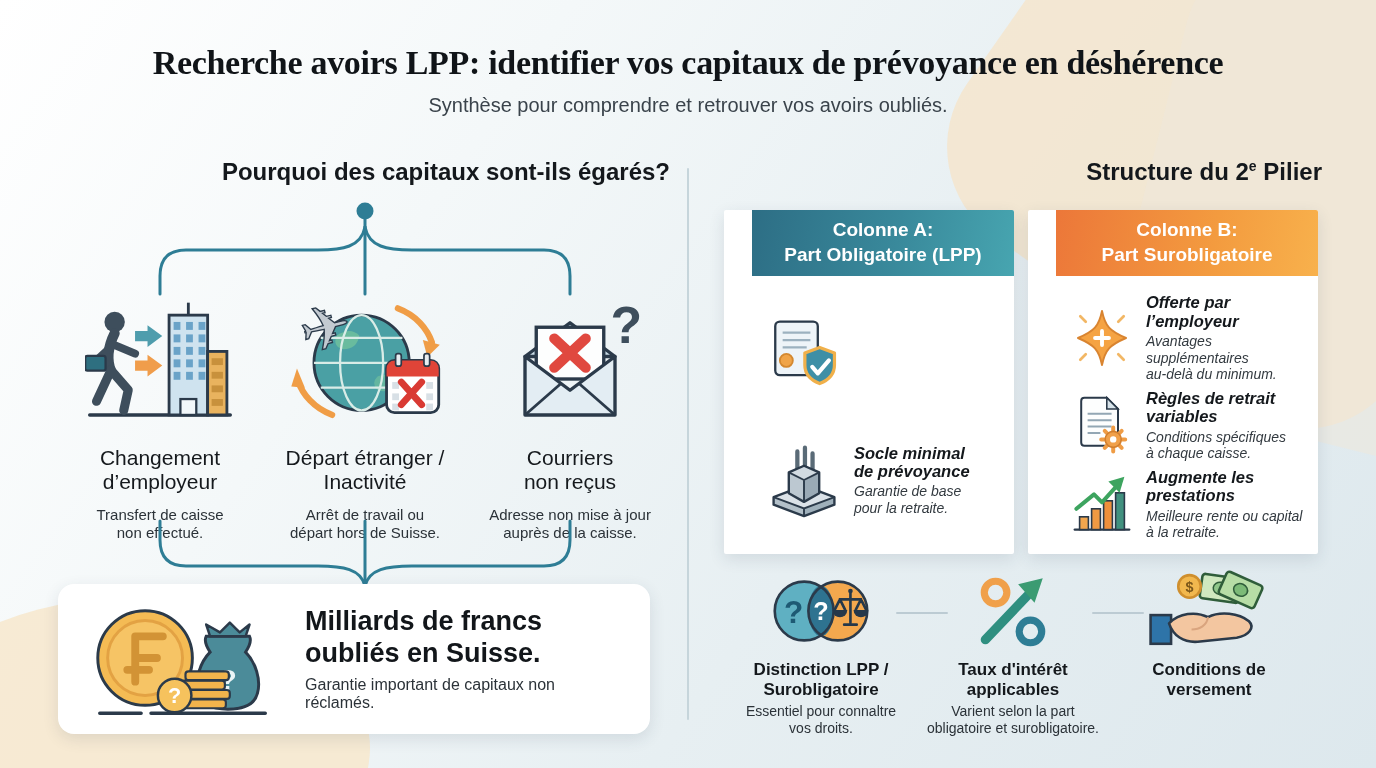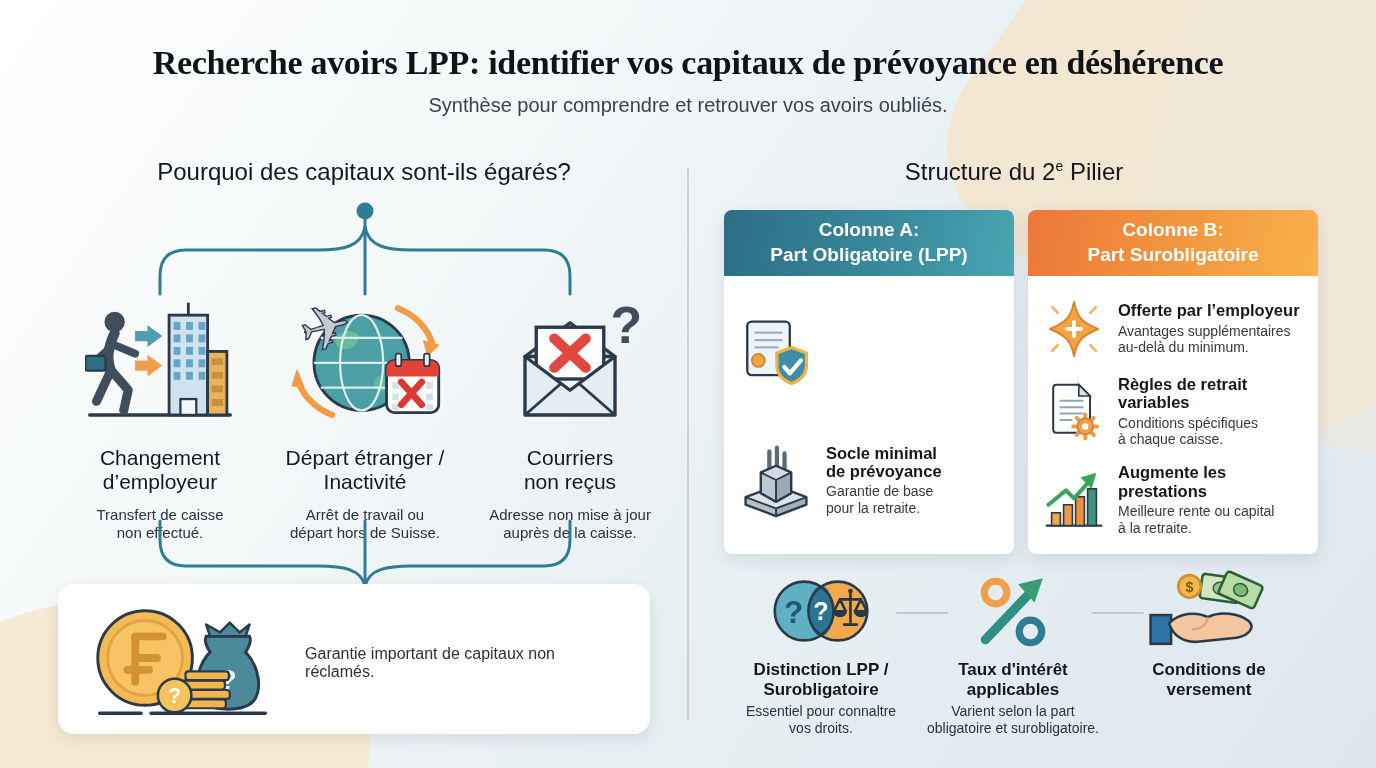--- a/index.html
+++ b/index.html
@@ -20,22 +20,22 @@
   .content { position:absolute; inset:0; z-index:1; }
 
   .main-title { position:absolute; top:44px; left:0; width:100%; text-align:center;
                 font-size:34px; font-weight:bold; letter-spacing:-.3px; color:#101418;font-family:Liberation Serif, serif; }
   .main-subtitle { position:absolute; top:94px; left:0; width:100%; text-align:center;
                    font-size:20px; color:#3a434b; }
 
   .section { position:absolute; top:152px; height:594px; }
   .section-left { left:58px; width:612px; }
   .section-right { left:706px; width:616px; }
-  .section-heading { position:absolute; top:6px; left:0; width:100%; text-align:center;
-                     font-size:24px; font-weight:normal; color:#14181c; }
+  .section-heading { position:absolute; top:6px; left:0; width:100%; text-align:right;
+                     font-size:24px; font-weight:bold; color:#14181c; }
   .sup { font-size:14px; vertical-align:super; }
 
   .v-divider { position:absolute; left:687px; top:168px; width:2px; height:552px;
                background:#c6d5db; border-radius:2px; }
 
   .flow-svg { position:absolute; left:0; width:612px; }
   .flow-top { top:50px; height:94px; }
   .flow-bottom { top:366px; height:88px; }
 
   .cause { position:absolute; top:140px; width:204px; text-align:center; }
@@ -46,30 +46,30 @@
   .cause-desc { margin-top:12px; font-size:15px; line-height:1.22; color:#2b3238; white-space:pre-line; }
 
   .result-card { position:absolute; left:0; top:432px; width:592px; height:150px;
                  background:#ffffff; border-radius:16px;
                  box-shadow:0 5px 16px rgba(40,60,80,.12);
                  display:flex; align-items:center; padding:0 26px; gap:24px; }
   .result-title { font-size:27px; font-weight:bold; line-height:1.15; white-space:pre-line; color:#12161a; }
   .result-desc { margin-top:7px; font-size:16px; color:#2b3238; }
 
   .pillar-card { position:absolute; top:58px; width:290px; height:344px; background:#ffffff;
-                 border-radius:8px; overflow:hidden; box-shadow:0 5px 16px rgba(40,60,80,.12); }
+                 border-radius:2px; overflow:hidden; box-shadow:0 5px 16px rgba(40,60,80,.12);padding-left:28px; }
   .pillar-a { left:18px; } .pillar-b { left:322px; }
   .pillar-header { height:66px; display:flex; align-items:center; justify-content:center;
                    text-align:center; color:#fff; font-size:19px; font-weight:bold;
                    line-height:1.3; white-space:pre-line; }
   .pillar-a .pillar-header { background:linear-gradient(100deg,#2d6e85 0%,#39899b 55%,#47a5b0 100%); }
   .pillar-b .pillar-header { background:linear-gradient(100deg,#ec7739 0%,#f39b3f 60%,#f8b14c 100%); }
   .pillar-body { padding:14px 14px 10px 14px; display:flex; flex-direction:column;
                  justify-content:space-around; height:278px; }
-  .pillar-item { display:flex; align-items:center; gap:12px; }
+  .pillar-item { display:flex; align-items:center; gap:12px;font-style:italic; }
   .pillar-item-icon { flex:0 0 70px; display:flex; justify-content:center; }
   .pillar-b .pillar-item-icon { flex-basis:64px; }
   .item-title { font-size:16.5px; font-weight:bold; line-height:1.12; white-space:pre-line; color:#14181c; }
   .item-desc { margin-top:3px; font-size:14px; line-height:1.18; color:#333a40; white-space:pre-line; }
 
   .footnote { position:absolute; top:416px; text-align:center; }
   .footnote-0 { left:12px;  width:206px; }
   .footnote-1 { left:202px; width:210px; }
   .footnote-2 { left:398px; width:210px; }
   .footnote-iconbox { height:84px; display:flex; align-items:flex-end; justify-content:center; }
@@ -224,20 +224,22 @@
           <g fill="#f2b44c" stroke="#2b3a4a" stroke-width="2.2">
             <rect x="100" y="106" width="44" height="9" rx="3"></rect>
             <rect x="104" y="96.5" width="44" height="9" rx="3"></rect>
             <rect x="99" y="87" width="44" height="9" rx="3"></rect>
             <rect x="103" y="77.5" width="44" height="9" rx="3"></rect>
           </g>
           <circle cx="92" cy="102" r="17" fill="#f6c25d" stroke="#2b3a4a" stroke-width="2.5"></circle>
           <text x="92" y="110" font-size="22" font-weight="bold" fill="#ffffff" text-anchor="middle">?</text>
         </svg>
         <div>
+          <div class="result-title">Milliards de francs
+oubliés en Suisse.</div>
           <div class="result-desc">Garantie important de capitaux non réclamés.</div>
         </div>
       </div>
     </div>
 
     <div class="section section-right">
       <div class="section-heading"><span>Structure du 2</span><span class="sup">e</span><span> Pilier</span></div>
 
       <div class="pillar-card pillar-a">
         <div class="pillar-header">Colonne A:

